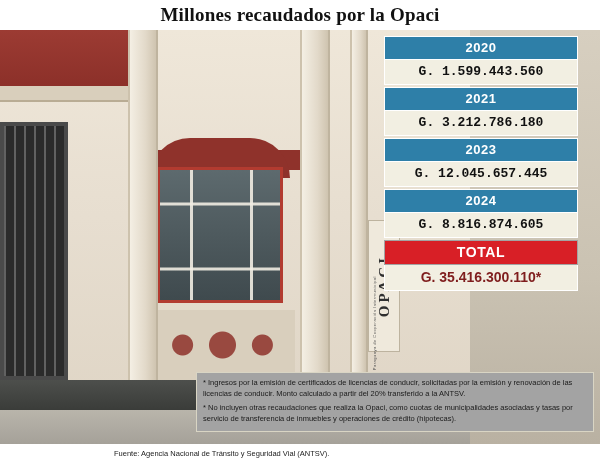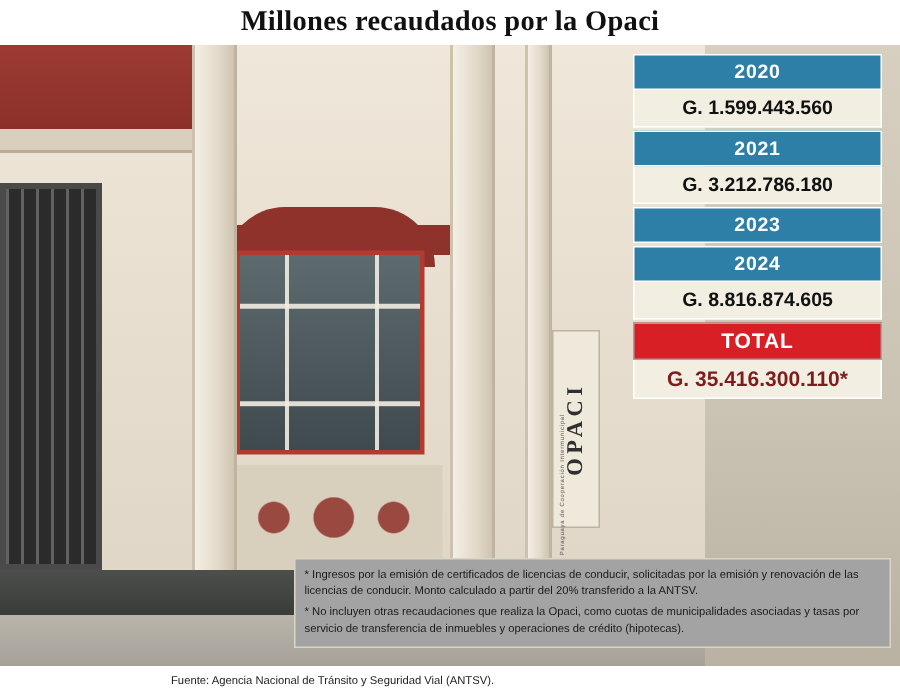--- a/index.html
+++ b/index.html
@@ -207,43 +207,43 @@
     width: 22px;
     writing-mode: vertical-rl;
     transform: rotate(180deg);
     font-size: 4px;
     color: #555;
     letter-spacing: .5px;
   }
   
   .panel {
     position: absolute;
-    right: 12px; top: 36px;
-    width: 166px;
+    right: 22px; top: 36px;
+    width: 194px;
   }
   .row-year {
     background: #2e7fa8;
     color: #ffffff;
     text-align: center;
     font-weight: bold;
     font-size: 13px;
     padding: 3px 0 4px;
     border: 1px solid #ffffff;
     letter-spacing: .5px;
   }
   .row-val {
     background: #f2efe2;
     color: #111111;
     text-align: center;
     font-weight: bold;
     font-size: 13px;
     padding: 4px 0 5px;
     border: 1px solid #ffffff;
     border-top: none;
-    font-family: Liberation Sans, sans-serif;
+    font-family: Liberation Mono, monospace;
   }
   .row-total-label {
     background: #d81f26;
     color: #ffffff;
     text-align: center;
     font-weight: bold;
     font-size: 14px;
     padding: 3px 0 4px;
     border: 1px solid #a3a3a3;
     letter-spacing: .6px;
@@ -339,20 +339,21 @@
     </div>
 
     <div class="block">
       <div class="row-year">2021</div>
       <div class="row-val">G. 3.212.786.180</div>
     </div>
 
 
     <div class="block">
       <div class="row-year">2023</div>
+      <div class="row-val">G. 12.045.657.445</div>
     </div>
 
     <div class="block">
       <div class="row-year">2024</div>
       <div class="row-val">G. 8.816.874.605</div>
     </div>
 
     <div class="block">
       <div class="row-total-label">TOTAL</div>
       <div class="row-total-val">G. 35.416.300.110*</div>

